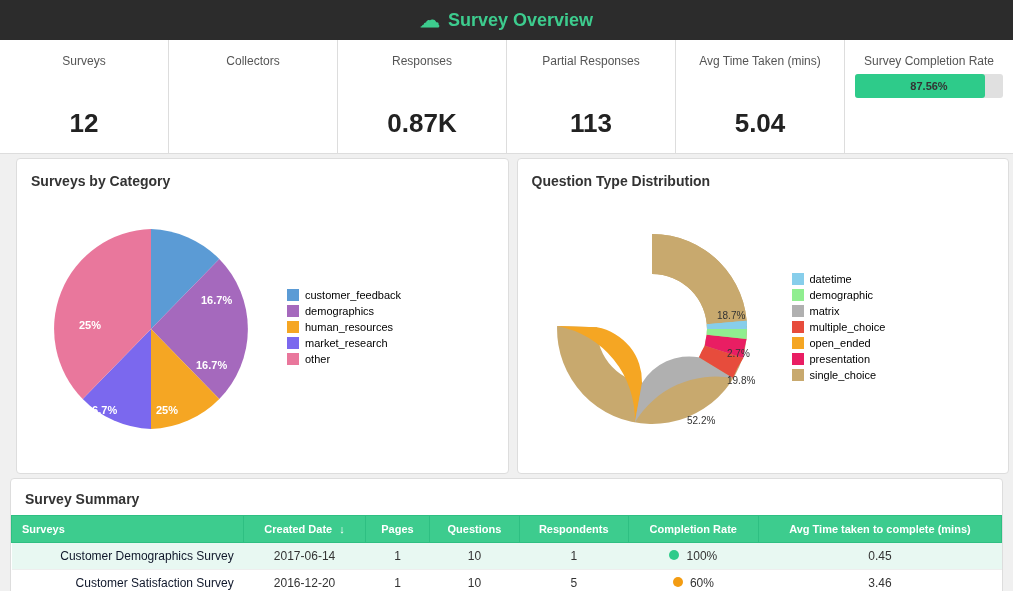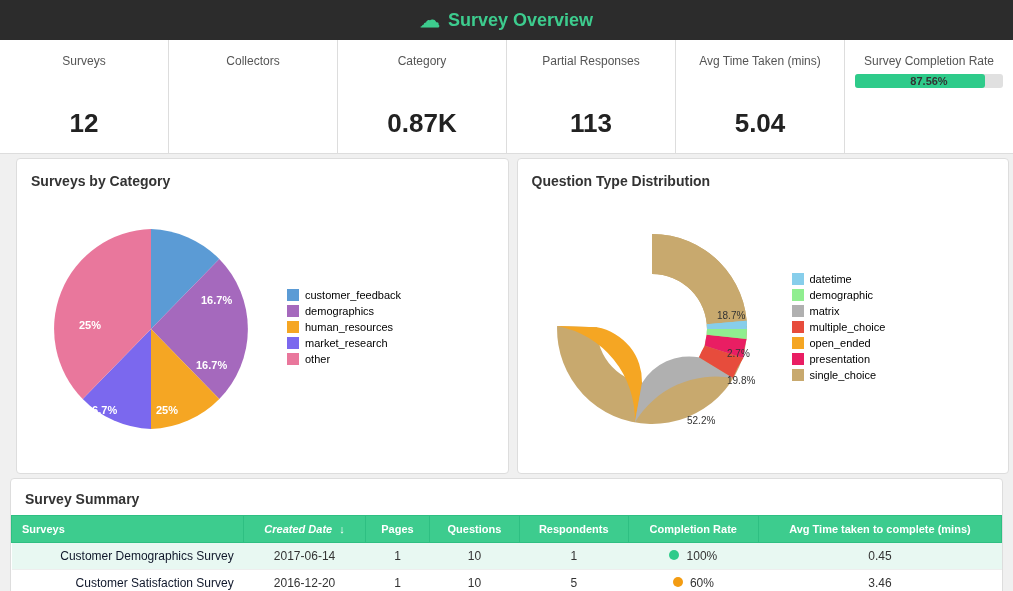--- a/index.html
+++ b/index.html
@@ -34,21 +34,21 @@
     }
     .stat-card:last-child { border-right: none; }
     .stat-label { font-size: 12px; color: #555; margin-bottom: 4px; }
     .stat-value { font-size: 26px; font-weight: bold; color: #222; margin-top: 40px; }
 
     
     .completion-bar-container {
       width: 100%;
       background: #e0e0e0;
       border-radius: 3px;
-      height: 14px;
+      height: 24px;
       margin-top: 6px;
       position: relative;
     }
     .completion-bar-fill {
       background: #2ecb8a;
       height: 100%;
       border-radius: 3px;
       display: flex;
       align-items: center;
       justify-content: center;
@@ -155,21 +155,21 @@
 
 <div class="stats-bar">
   <div class="stat-card">
     <div class="stat-label">Surveys</div>
     <div class="stat-value">12</div>
   </div>
   <div class="stat-card">
     <div class="stat-label">Collectors</div>
   </div>
   <div class="stat-card">
-    <div class="stat-label">Category</div>
+    <div class="stat-label">Responses</div>
     <div class="stat-value">0.87K</div>
   </div>
   <div class="stat-card">
     <div class="stat-label">Partial Responses</div>
     <div class="stat-value">113</div>
   </div>
   <div class="stat-card">
     <div class="stat-label">Avg Time Taken (mins)</div>
     <div class="stat-value">5.04</div>
   </div>
@@ -295,21 +295,21 @@
     </div>
   </div>
 </div>
 
 <div class="summary-section">
   <div class="summary-title">Survey Summary</div>
   <table class="summary-table">
     <thead>
       <tr>
         <th class="left-align">Surveys</th>
-        <th style="cursor:pointer;font-style:italic;">
+        <th style="cursor:pointer;">
           <span>Created Date</span>
           <span class="sort-icon">↓</span>
         </th>
         <th>Pages</th>
         <th>Questions</th>
         <th>Respondents</th>
         <th>Completion Rate</th>
         <th>Avg Time taken to complete (mins)</th>
       </tr>
     </thead>

